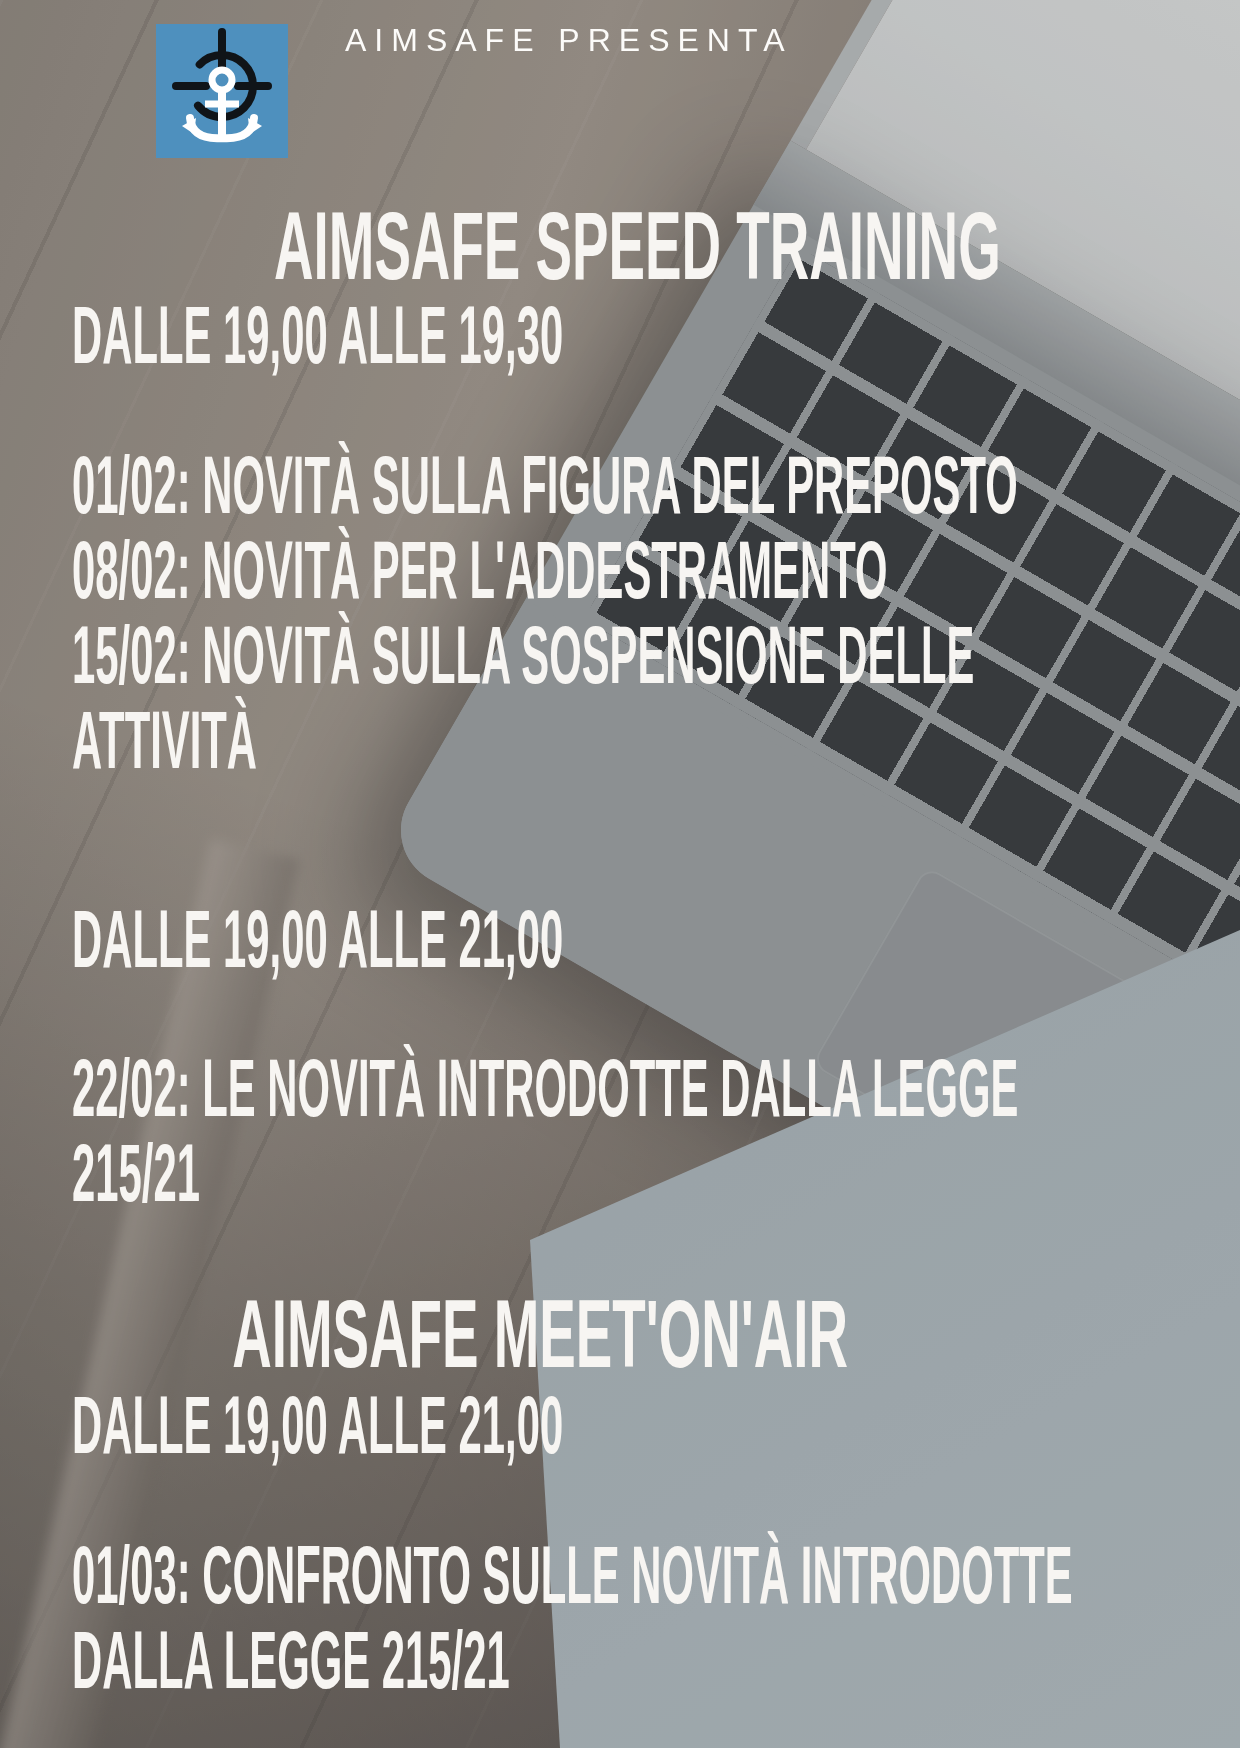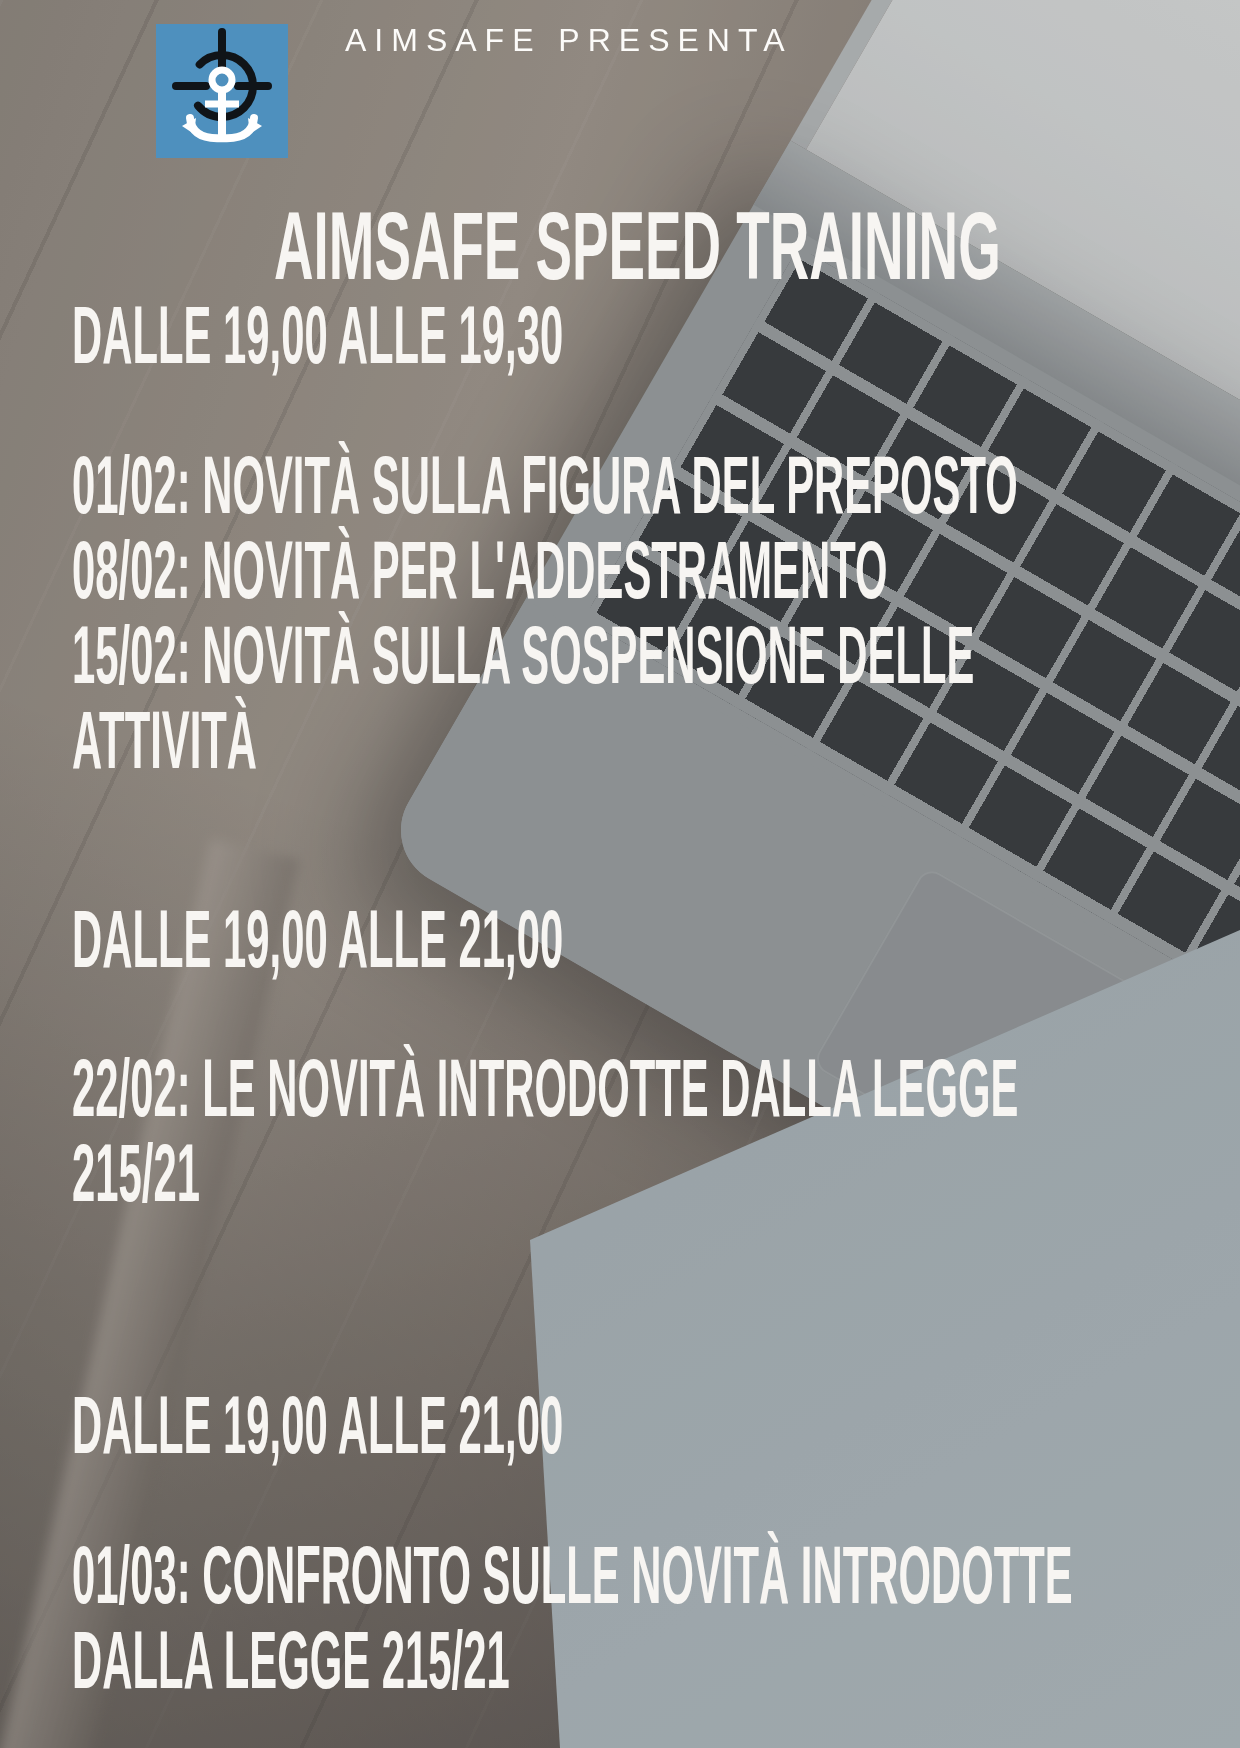--- a/index.html
+++ b/index.html
@@ -122,18 +122,21 @@
     <div>01/02: NOVITÀ SULLA FIGURA DEL PREPOSTO</div>
     <div>08/02: NOVITÀ PER L'ADDESTRAMENTO</div>
     <div>15/02: NOVITÀ SULLA SOSPENSIONE DELLE ATTIVITÀ</div>
   </div>
 
   <div class="txt cond" id="time-2">DALLE 19,00 ALLE 21,00</div>
   <div class="txt cond" id="events-2">
     <div>22/02: LE NOVITÀ INTRODOTTE DALLA LEGGE 215/21</div>
   </div>
 
+  <div class="txt title" id="title-3">
+    <span>AIMSAFE MEET'ON'AIR</span>
+  </div>
   <div class="txt cond" id="time-3">DALLE 19,00 ALLE 21,00</div>
   <div class="txt cond" id="events-3">
     <div>01/03: CONFRONTO SULLE NOVITÀ INTRODOTTE DALLA LEGGE 215/21</div>
   </div>
 
 </div>
 
 </body></html>

